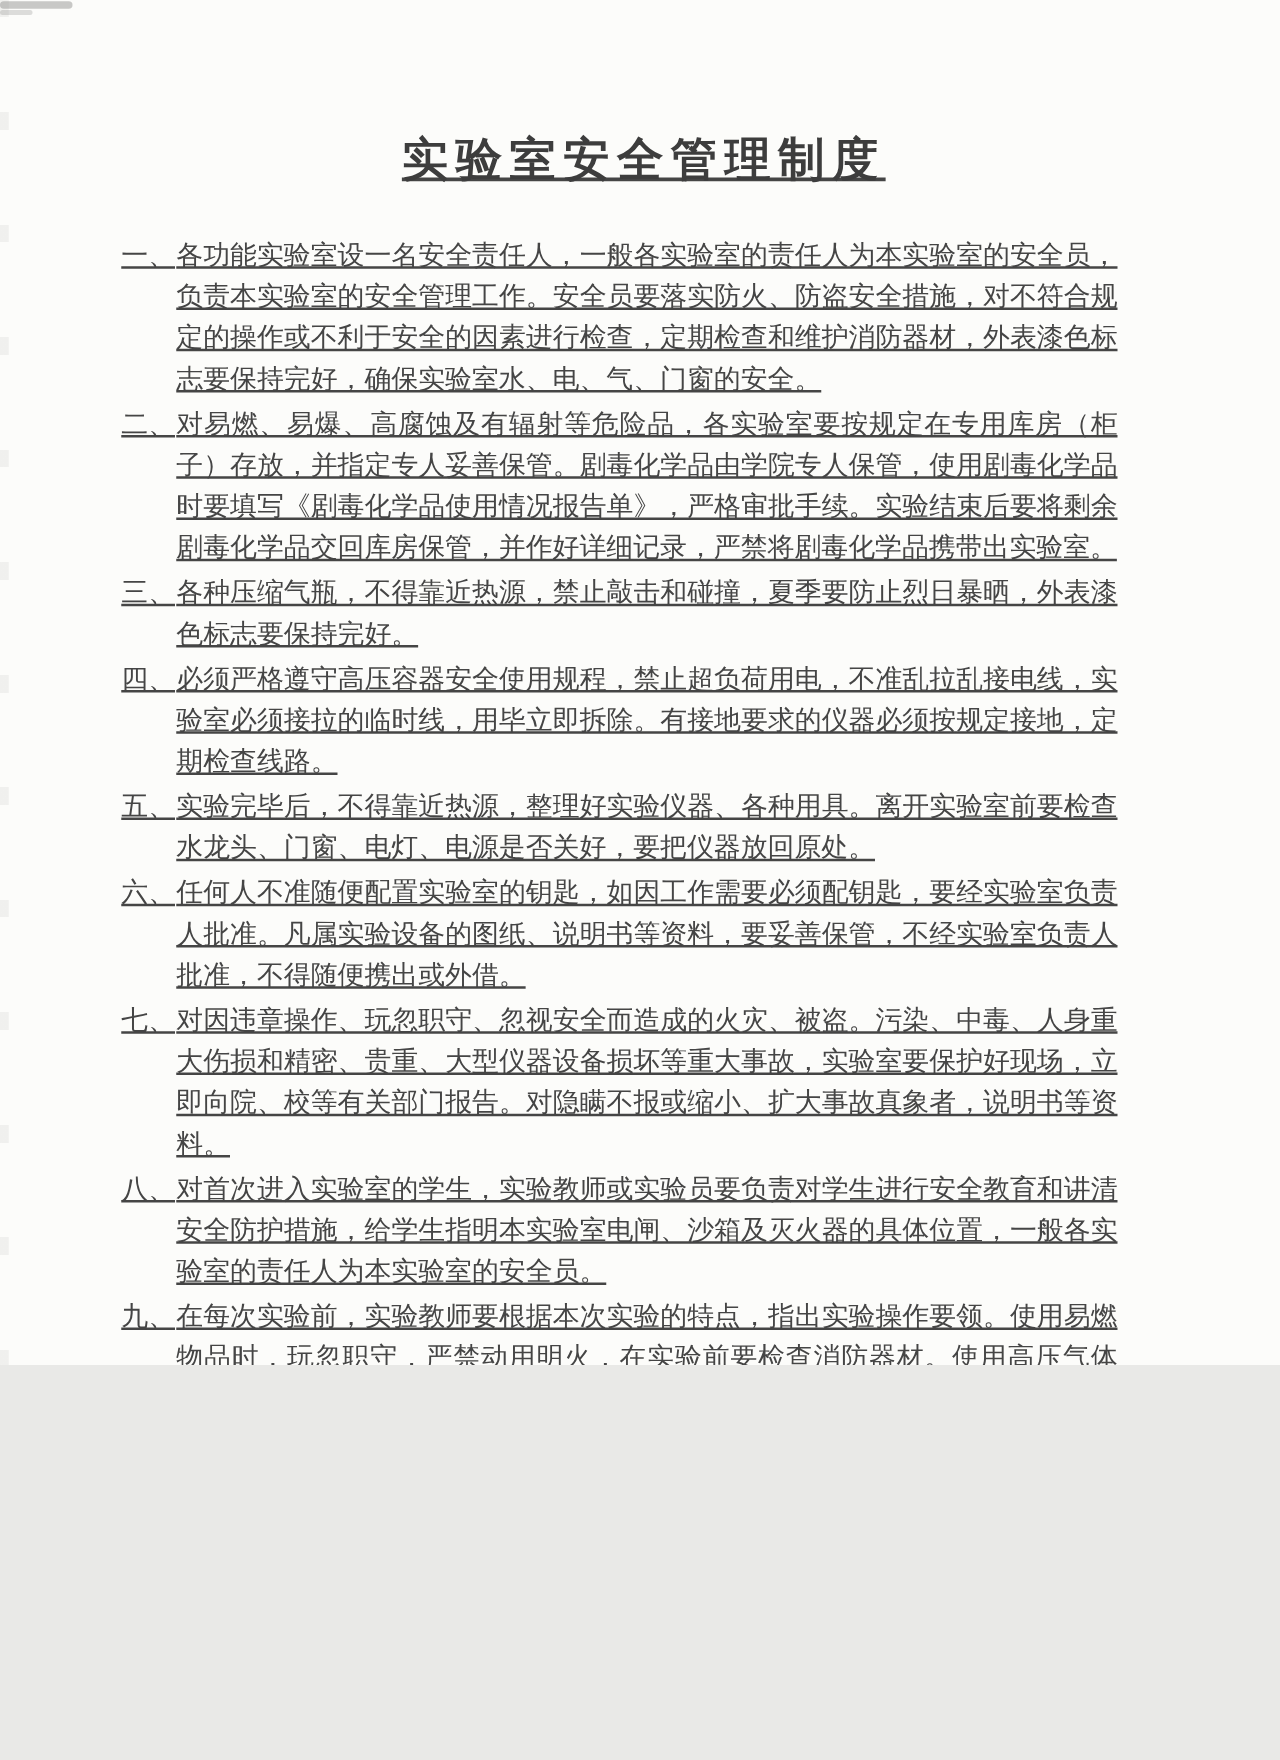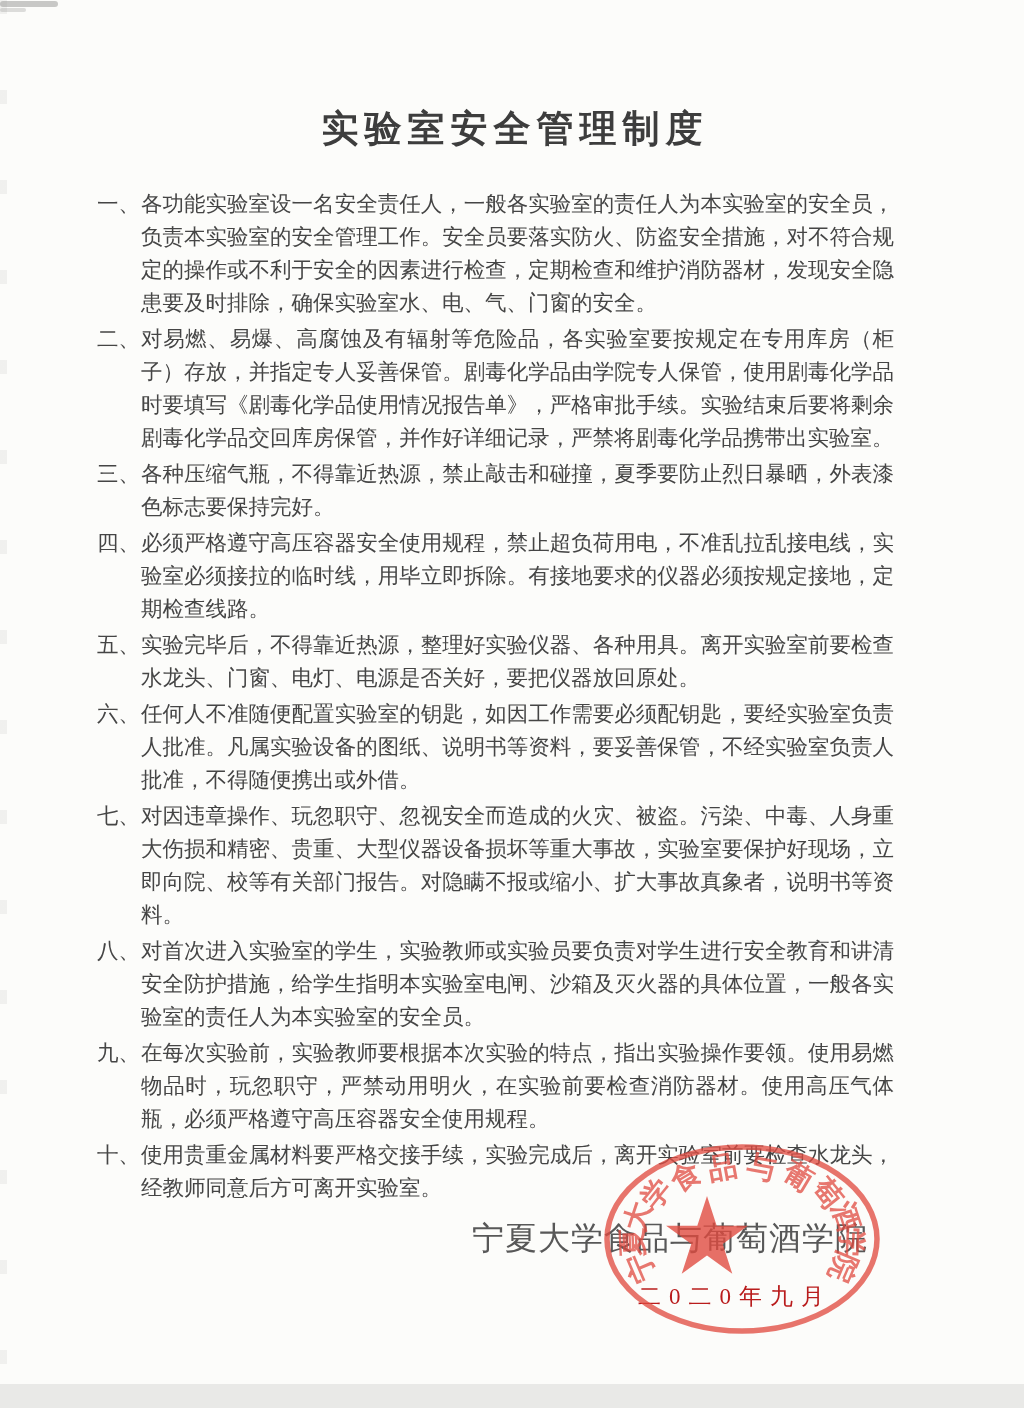--- a/index.html
+++ b/index.html
@@ -1,23 +1,24 @@
 <!DOCTYPE html>
 <html><head>
 <meta charset="utf-8">
 <style>
   html,body { margin:0; padding:0; background:#e9e9e7; }
   .page {
     position:relative;
-    width:1024px; height:1384px;
+    width:1024px; height:1092px;
     margin:0 auto;
     background:#fcfcfa;
     font-family:"Liberation Serif","DejaVu Serif",serif;
     color:#454545;
     overflow:hidden;
+    text-decoration:underline;
   }
   
   .artifact { position:absolute; background:#8a8a88; }
   .artifact-a { left:0; top:1px; width:58px; height:6px; opacity:.45; border-radius:3px; }
   .artifact-b { left:0; top:8px; width:26px; height:4px; opacity:.28; border-radius:2px; }
   .edge-streaks {
     position:absolute; left:0; top:0; width:7px; height:1408px;
     background:repeating-linear-gradient(180deg,
       rgba(120,120,118,.18) 0 14px, rgba(252,252,250,0) 14px 90px);
     opacity:.5;
@@ -77,21 +78,21 @@
 <div class="page">
   <div class="edge-streaks"></div>
   <div class="artifact artifact-a"></div>
   <div class="artifact artifact-b"></div>
 
   <h1 class="title">实验室安全管理制度</h1>
 
   <div class="items">
     <div class="item">
       <span class="num">一、</span>
-      <span class="text">各功能实验室设一名安全责任人，一般各实验室的责任人为本实验室的安全员，负责本实验室的安全管理工作。安全员要落实防火、防盗安全措施，对不符合规定的操作或不利于安全的因素进行检查，定期检查和维护消防器材，发现安全隐患要及时排除，确保实验室水、电、气、门窗的安全。</span>
+      <span class="text">各功能实验室设一名安全责任人，一般各实验室的责任人为本实验室的安全员，负责本实验室的安全管理工作。安全员要落实防火、防盗安全措施，对不符合规定的操作或不利于安全的因素进行检查，定期检查和维护消防器材，外表漆色标志要保持完好，确保实验室水、电、气、门窗的安全。</span>
     </div>
     <div class="item">
       <span class="num">二、</span>
       <span class="text">对易燃、易爆、高腐蚀及有辐射等危险品，各实验室要按规定在专用库房（柜子）存放，并指定专人妥善保管。剧毒化学品由学院专人保管，使用剧毒化学品时要填写《剧毒化学品使用情况报告单》，严格审批手续。实验结束后要将剩余剧毒化学品交回库房保管，并作好详细记录，严禁将剧毒化学品携带出实验室。</span>
     </div>
     <div class="item">
       <span class="num">三、</span>
       <span class="text">各种压缩气瓶，不得靠近热源，禁止敲击和碰撞，夏季要防止烈日暴晒，外表漆色标志要保持完好。</span>
     </div>
     <div class="item">

